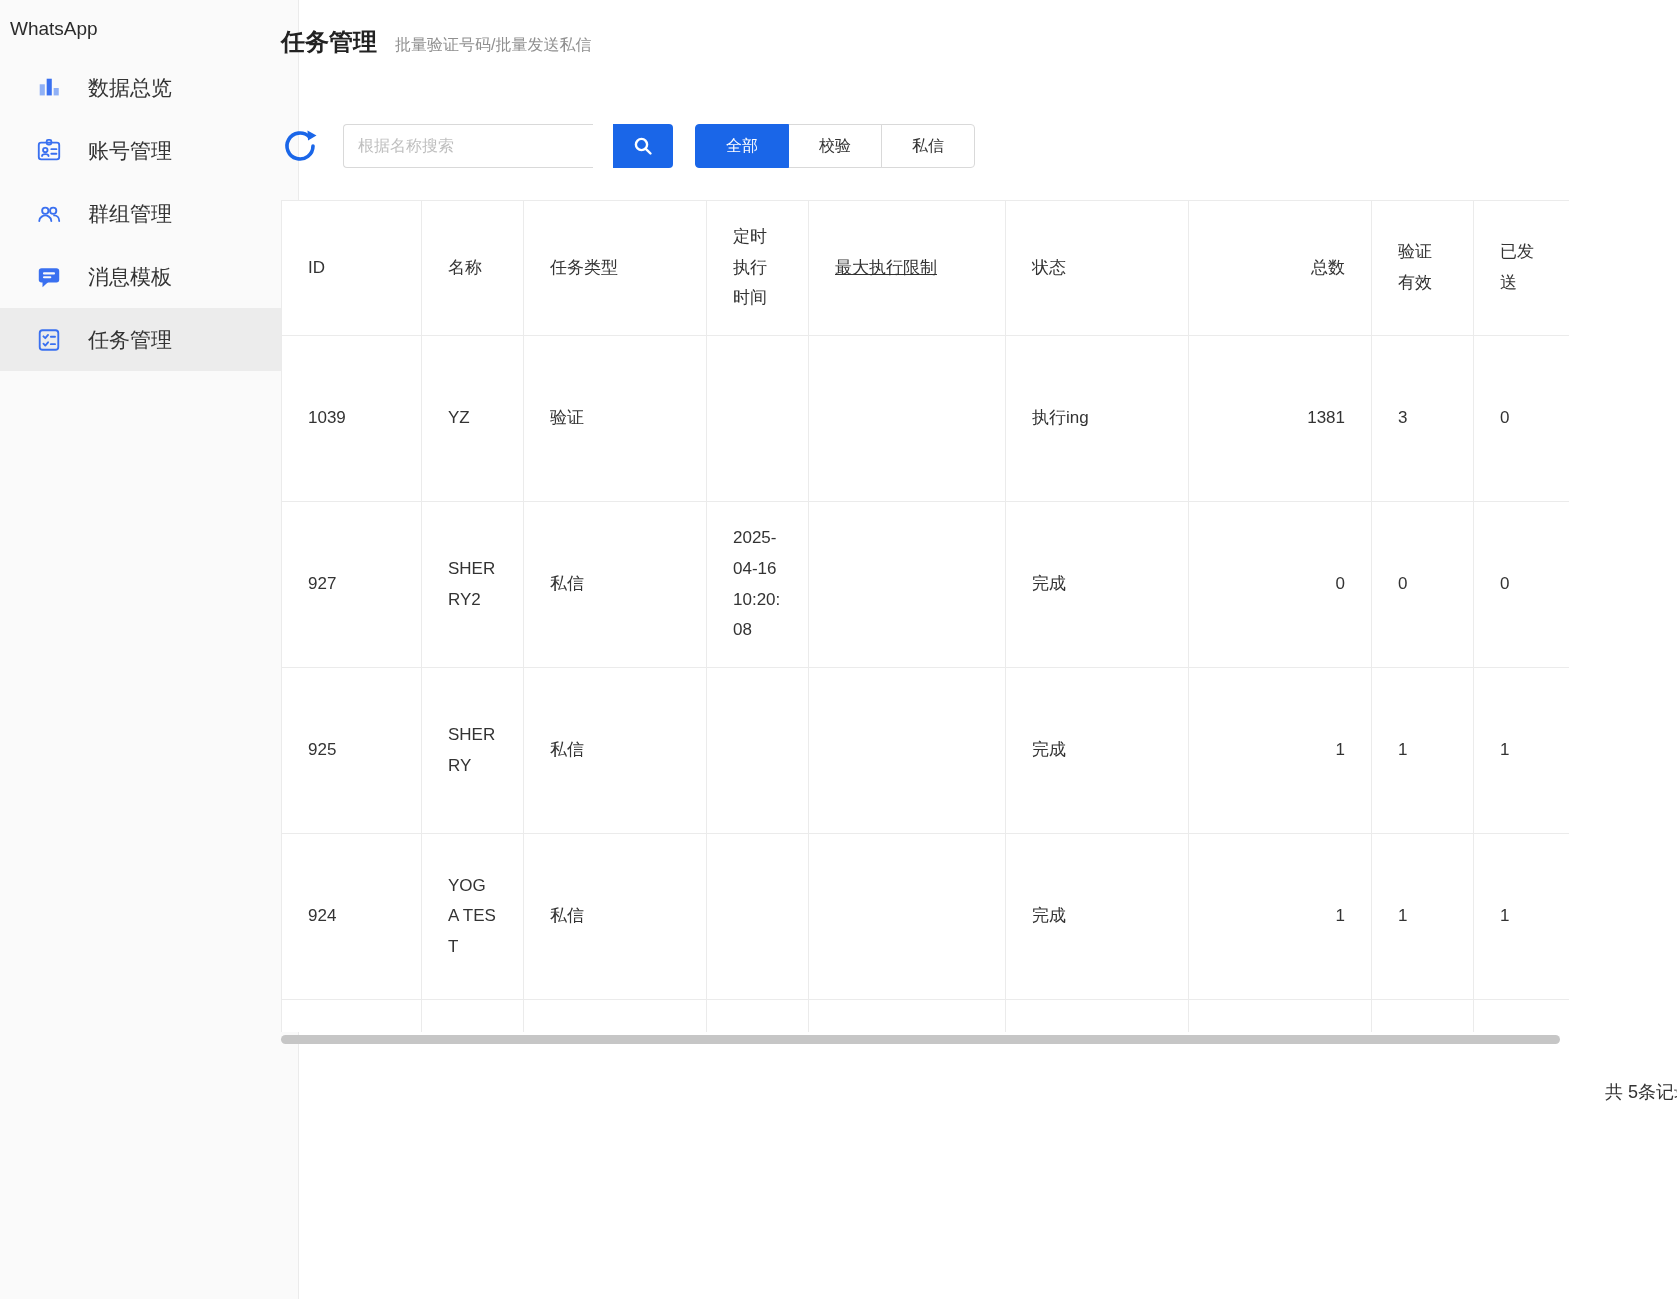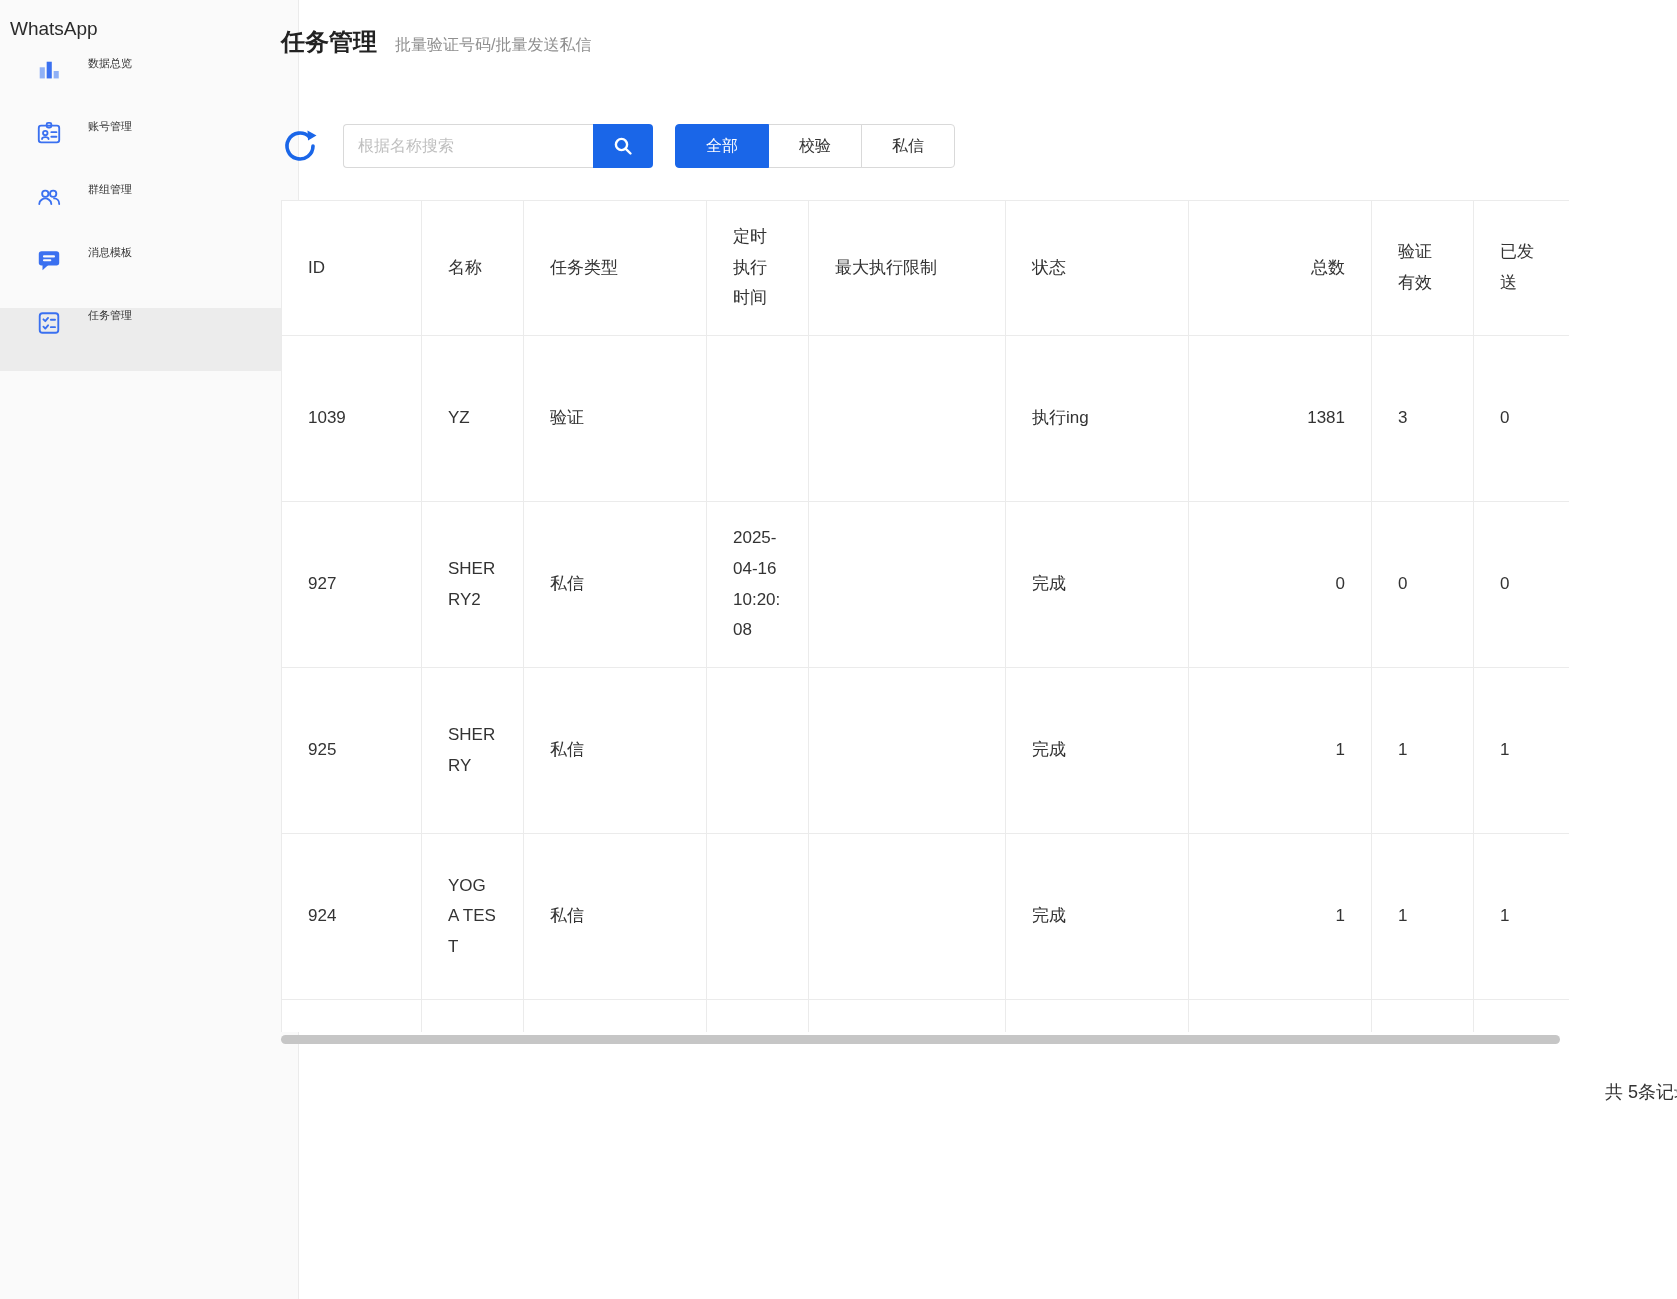--- a/index.html
+++ b/index.html
@@ -15,41 +15,41 @@
     --active-bg: #ececec;
   }
 
   
   .sidebar {
     position: fixed; left: 0; top: 0; width: 299px; height: 1299px;
     background: #fafafa; border-right: 1px solid #ebebeb;
   }
   .brand { padding: 18px 0 16px 10px; font-size: 19px; color: #2b2b2b; }
   .nav-item {
-    display: flex; height: 63px;
+    display: flex; align-items: center; height: 63px;
     padding-left: 34px; gap: 24px; cursor: pointer;
-    font-size: 11px; color: #333;
+    font-size: 21px; color: #333;
   }
   .nav-item.active { background: var(--active-bg); }
   .icon-box { width: 30px; height: 30px; display: flex; align-items: center; justify-content: center; color: var(--icon-blue); }
   .nav-label { white-space: nowrap; }
 
   
   .main { margin-left: 252px; padding: 26px 0 0 29px; position: relative; height: 1299px; }
   .page-header { display: flex; align-items: baseline; gap: 18px; }
   .page-title { font-size: 24px; font-weight: bold; color: #222; }
   .page-subtitle { font-size: 16px; color: #909090; }
 
   
   .toolbar { display: flex; align-items: center; margin-top: 66px; }
   .refresh-btn {
     width: 38px; height: 38px; border: none; background: transparent;
     cursor: pointer; color: var(--accent); padding: 0;
   }
-  .search-wrap { display: flex; margin-left: 24px; }
+  .search-wrap { display: flex; margin-left: 24px; gap: 20px; }
   .search-input {
     width: 250px; height: 44px; border: 1px solid #d9d9d9; border-right: none;
     border-radius: 4px 0 0 4px; padding: 0 14px; font-size: 16px; color: #333;
     outline: none; background: #fff;
     font-family: "Liberation Sans", "DejaVu Sans", sans-serif;
   }
   .search-input::placeholder { color: #bfbfbf; }
   .search-btn {
     width: 60px; height: 44px; background: var(--accent); border: none;
     border-radius: 0 4px 4px 0; display: flex; align-items: center; justify-content: center;
@@ -74,21 +74,21 @@
     font-size: 17px; color: #333; font-weight: normal;
     padding: 10px 26px; line-height: 1.8;
   }
   th { height: 135px; }
   td { height: 166px; }
   tr.partial-row td { height: 60px; }
   .col-0 { width: 140px; }
   .col-1 { width: 102px; }
   .col-2 { width: 183px; }
   .col-3 { width: 102px; }
-  .col-4 { width: 197px; }
+  .col-4 { width: 197px; text-decoration: underline; }
   .col-5 { width: 183px; }
   .col-6 { width: 183px; text-align: right; }
   .col-7 { width: 102px; }
   .col-8 { width: 100px; }
   td.col-1, td.col-3 { word-break: break-all; }
 
   .h-scrollbar {
     width: 1279px; height: 9px; background: #c6c6c6; border-radius: 5px;
     margin-top: 3px; cursor: pointer;
   }

